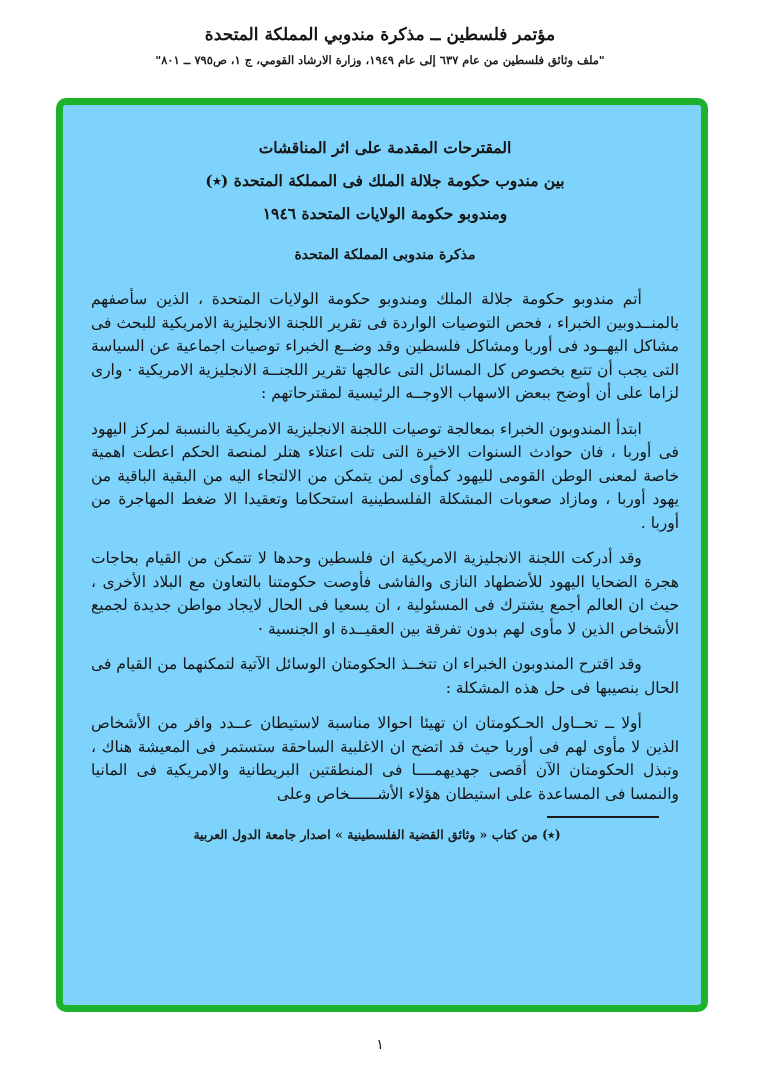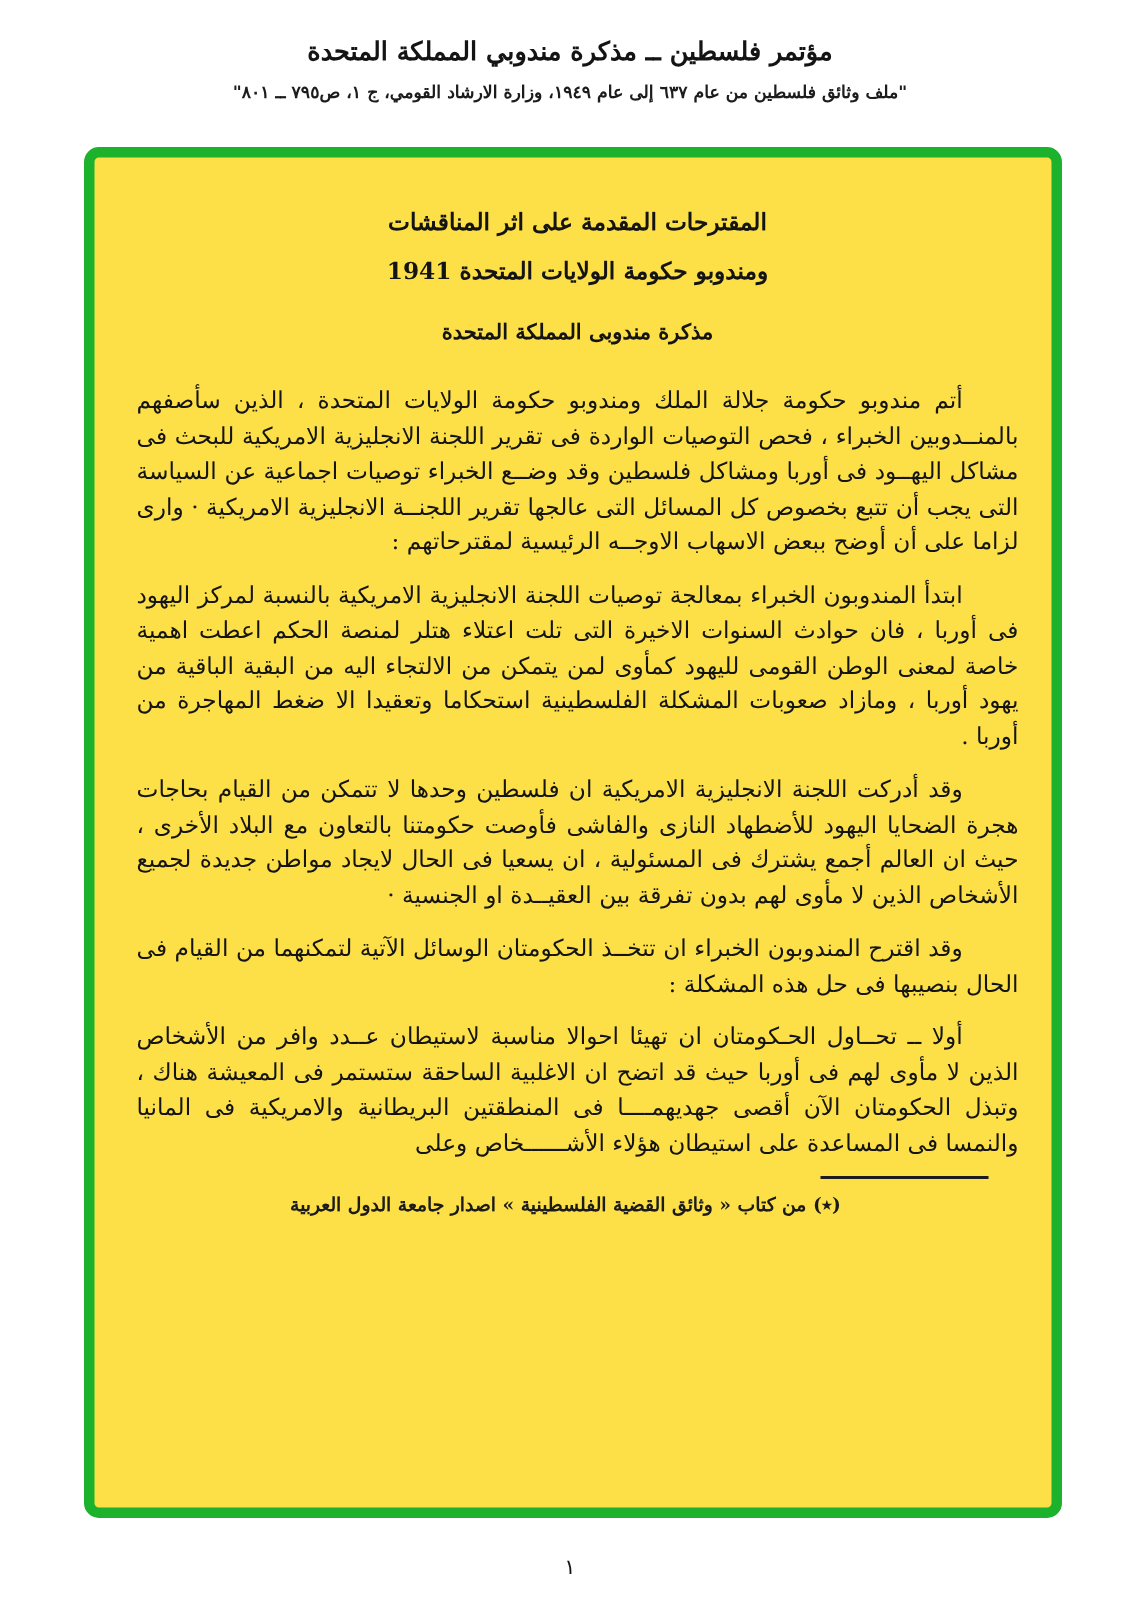--- a/index.html
+++ b/index.html
@@ -32,21 +32,21 @@
     font-weight: bold;
     color: #1c1c1c;
   }
   
   .doc-frame {
     position: absolute;
     left: 56px; top: 98px;
     width: 652px; height: 914px;
     border: 7px solid #1cb22b;
     border-radius: 10px;
-    background: #fde047;
+    background: #7dd3fc;
   }
   .doc-inner {
     position: relative;
     width: 100%; height: 100%;
     padding: 26px 22px 0 28px;
     direction: rtl;
   }
   .doc-headings { text-align: center; }
   .doc-headings .h-line {
     font-size: 15.5px;
@@ -102,21 +102,22 @@
   <div class="page-header">
     <div class="title">مؤتمر فلسطين ــ مذكرة مندوبي المملكة المتحدة</div>
     <div class="source">"ملف وثائق فلسطين من عام ٦٣٧ إلى عام ١٩٤٩، وزارة الارشاد القومي، ج ١، ص٧٩٥ ــ ٨٠١"</div>
   </div>
 
   <div class="doc-frame" style="border-color: rgb(28, 178, 43);">
     <div class="doc-inner">
 
       <div class="doc-headings">
         <div class="h-line">المقترحات المقدمة على اثر المناقشات</div>
-        <div class="h-line">ومندوبو حكومة الولايات المتحدة 1941</div>
+        <div class="h-line">بين مندوب حكومة جلالة الملك فى المملكة المتحدة (٭)</div>
+        <div class="h-line">ومندوبو حكومة الولايات المتحدة ١٩٤٦</div>
         <div class="h-sub">مذكرة مندوبى المملكة المتحدة</div>
       </div>
 
       <div class="doc-body">
         <p>أتم مندوبو حكومة جلالة الملك ومندوبو حكومة الولايات المتحدة ، الذين سأصفهم بالمنــدوبين الخبراء ، فحص التوصيات الواردة فى تقرير اللجنة الانجليزية الامريكية للبحث فى مشاكل اليهــود فى أوربا ومشاكل فلسطين وقد وضــع الخبراء توصيات اجماعية عن السياسة التى يجب أن تتبع بخصوص كل المسائل التى عالجها تقرير اللجنــة الانجليزية الامريكية · وارى لزاما على أن أوضح ببعض الاسهاب الاوجــه الرئيسية لمقترحاتهم :</p>
         <p>ابتدأ المندوبون الخبراء بمعالجة توصيات اللجنة الانجليزية الامريكية بالنسبة لمركز اليهود فى أوربا ، فان حوادث السنوات الاخيرة التى تلت اعتلاء هتلر لمنصة الحكم اعطت اهمية خاصة لمعنى الوطن القومى لليهود كمأوى لمن يتمكن من الالتجاء اليه من البقية الباقية من يهود أوربا ، ومازاد صعوبات المشكلة الفلسطينية استحكاما وتعقيدا الا ضغط المهاجرة من أوربا .</p>
         <p>وقد أدركت اللجنة الانجليزية الامريكية ان فلسطين وحدها لا تتمكن من القيام بحاجات هجرة الضحايا اليهود للأضطهاد النازى والفاشى فأوصت حكومتنا بالتعاون مع البلاد الأخرى ، حيث ان العالم أجمع يشترك فى المسئولية ، ان يسعيا فى الحال لايجاد مواطن جديدة لجميع الأشخاص الذين لا مأوى لهم بدون تفرقة بين العقيــدة او الجنسية ·</p>
         <p>وقد اقترح المندوبون الخبراء ان تتخــذ الحكومتان الوسائل الآتية لتمكنهما من القيام فى الحال بنصيبها فى حل هذه المشكلة :</p>
         <p>أولا ــ تحــاول الحـكومتان ان تهيئا احوالا مناسبة لاستيطان عــدد وافر من الأشخاص الذين لا مأوى لهم فى أوربا حيث قد اتضح ان الاغلبية الساحقة ستستمر فى المعيشة هناك ، وتبذل الحكومتان الآن أقصى جهديهمــــا فى المنطقتين البريطانية والامريكية فى المانيا والنمسا فى المساعدة على استيطان هؤلاء الأشــــــخاص وعلى</p>
       </div>

